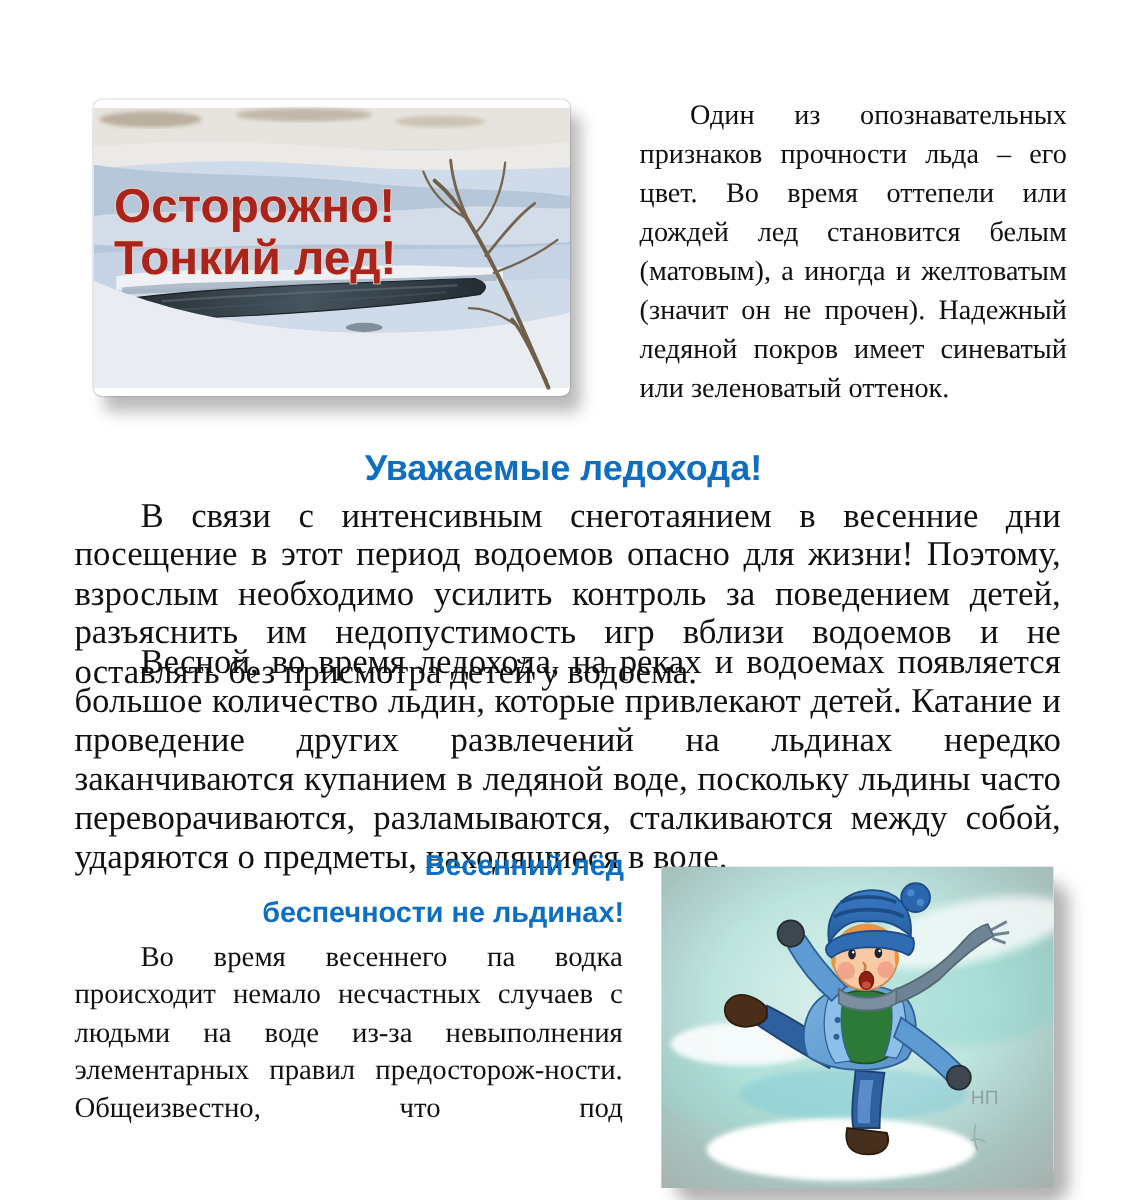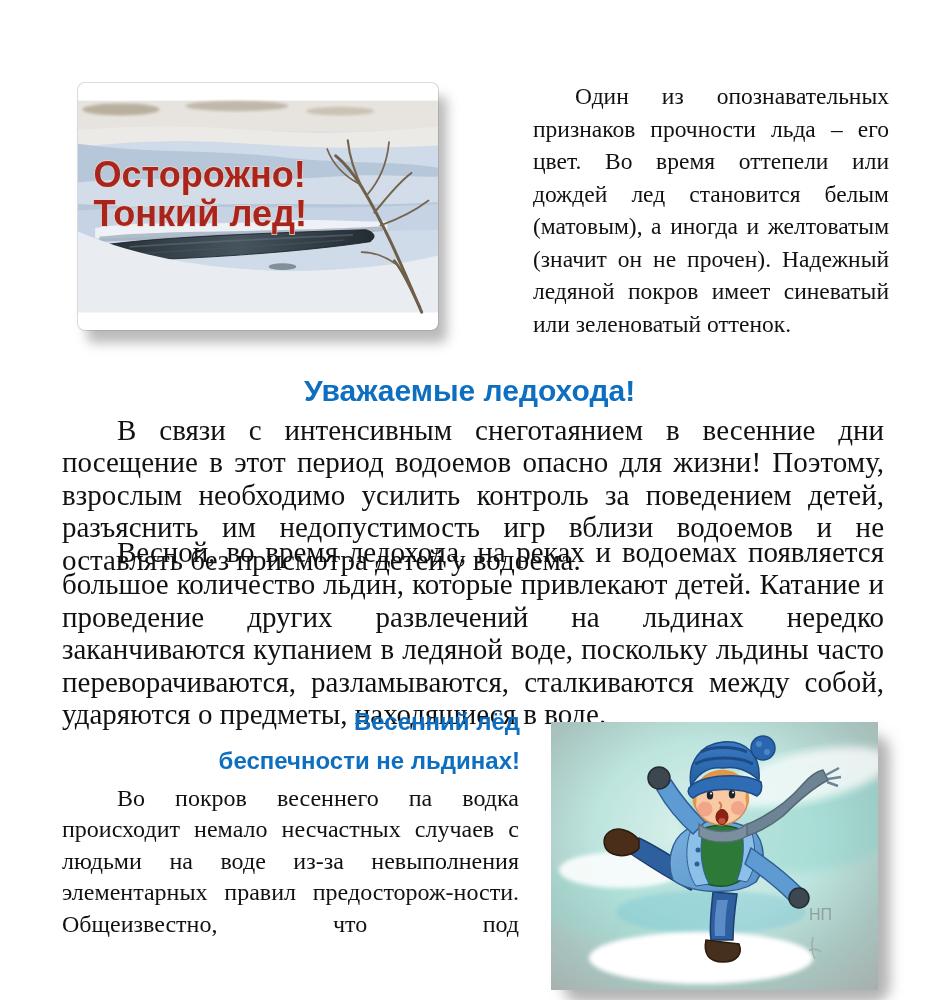--- a/index.html
+++ b/index.html
@@ -1,21 +1,21 @@
 <!DOCTYPE html>
 <html><head>
 <meta charset="utf-8">
 <style>
   html,body{margin:0;padding:0;background:#ffffff;}
   .page{position:relative;width:939px;height:1000px;background:#fff;overflow:hidden;
         font-family:"Liberation Serif","DejaVu Serif",serif;color:#111;}
   .main-title{position:absolute;top:12px;left:0;width:100%;text-align:center;
         font-family:"Liberation Sans","DejaVu Sans",sans-serif;font-weight:bold;
         font-size:34px;color:#0e6fc1;letter-spacing:.3px;}
-  .photo-frame{position:absolute;left:78px;top:83px;width:360px;height:247px;
+  .photo-frame{position:absolute;left:78px;top:83px;width:397px;height:247px;
         border-radius:7px;overflow:hidden;
         box-shadow:9px 13px 12px rgba(105,105,105,.45),0 0 0 1px #d9dde0;}
   .photo-frame svg{display:block;width:100%;height:100%;}
   .intro{position:absolute;left:533px;top:80px;width:356px;font-size:23.5px;
         line-height:32.5px;text-align:justify;text-indent:42px;}
   .h-blue{position:absolute;font-family:"Liberation Sans","DejaVu Sans",sans-serif;
         font-weight:bold;color:#0e6fc1;}
   .parents-heading{top:374px;left:0;width:100%;text-align:center;font-size:30px;}
   .body-para{position:absolute;left:62px;width:822px;font-size:29px;
         line-height:32.4px;text-align:justify;text-indent:55px;}
@@ -83,21 +83,21 @@
   <div class="intro">Один из опознавательных признаков прочности льда – его цвет. Во время оттепели или дождей лед становится белым (матовым), а иногда и желтоватым (значит он не прочен). Надежный ледяной покров имеет синеватый или зеленоватый оттенок.</div>
 
   <div class="h-blue parents-heading">Уважаемые ледохода!</div>
   <div class="body-para para1">В связи с интенсивным снеготаянием в весенние дни посещение в этот период водоемов опасно для жизни! Поэтому, взрослым необходимо усилить контроль за поведением детей, разъяснить им недопустимость игр вблизи водоемов и не оставлять без присмотра детей у водоема.</div>
   <div class="body-para para2">Весной, во время ледохода, на реках и водоемах появляется большое количество льдин, которые привлекают детей. Катание и проведение других развлечений на льдинах нередко заканчиваются купанием в ледяной воде, поскольку льдины часто переворачиваются, разламываются, сталкиваются между собой, ударяются о предметы, находящиеся в воде.</div>
 
   <div class="h-blue spring-heading">
     <div>Весенний лёд</div>
     <div>беспечности не льдинах!</div>
   </div>
-  <div class="para3">Во покров весеннего па водка происходит немало несчастных случаев с людьми на воде из-за невыполнения элементарных правил предосторож-ности. Общеизвестно, что под</div>
+  <div class="para3">Во время весеннего па водка происходит немало несчастных случаев с людьми на воде из-за невыполнения элементарных правил предосторож-ности. Общеизвестно, что под</div>
 
   <div class="cartoon-frame">
     <svg viewBox="0 0 327 268">
       <defs>
         <radialGradient id="cg" cx="48%" cy="42%" r="78%">
           <stop offset="0" stop-color="#dff2ee"></stop>
             <stop offset="0.45" stop-color="#bde4de"></stop>
           <stop offset="0.75" stop-color="#a8c4bf"></stop>
             <stop offset="1" stop-color="#a6afad"></stop>
         </radialGradient>

